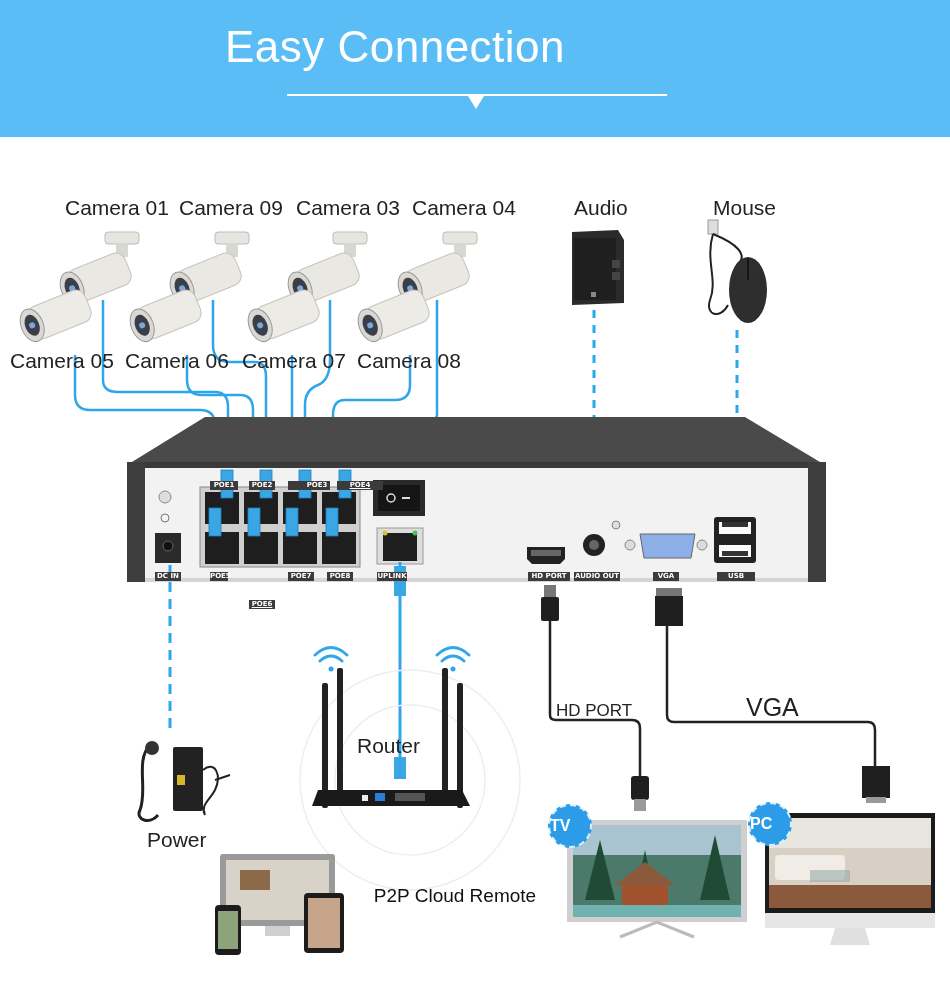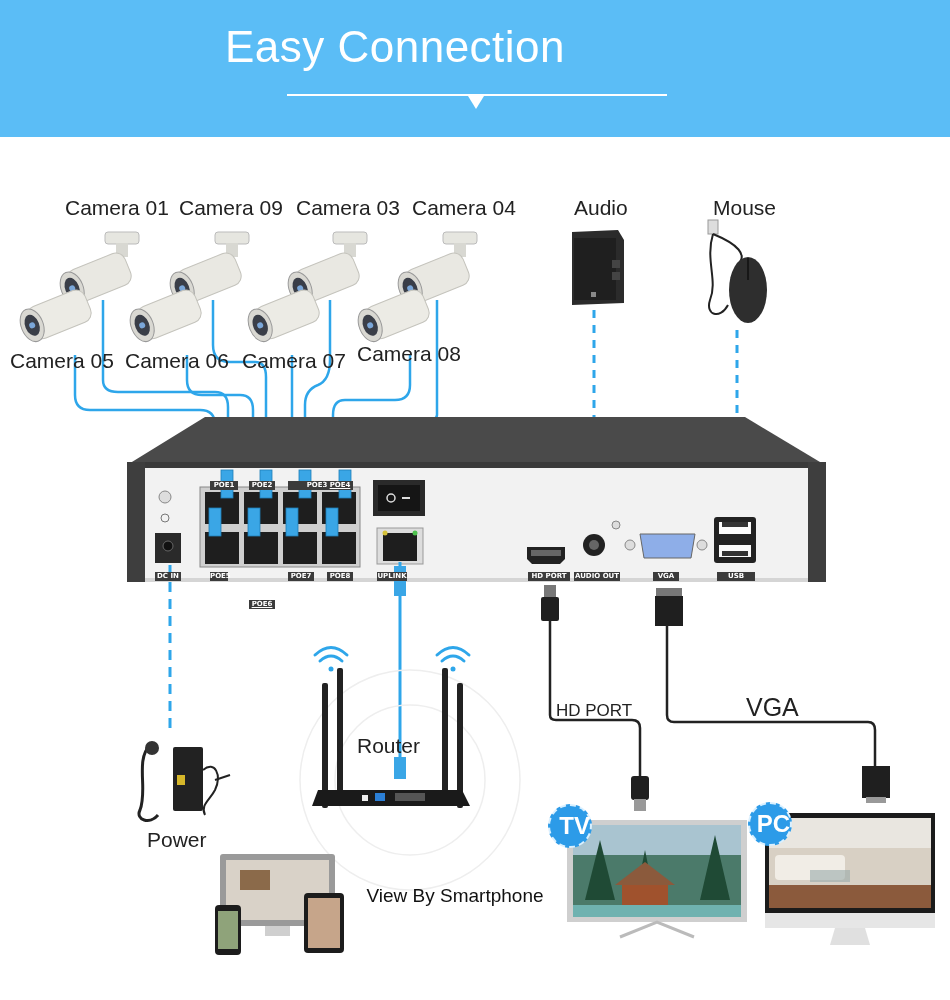--- a/index.html
+++ b/index.html
@@ -5,21 +5,21 @@
   html, body { margin: 0; padding: 0; }
   body { width: 950px; height: 1000px; position: relative; overflow: hidden; background: #ffffff; font-family: "Liberation Sans", sans-serif; }
   .header { position: absolute; left: 0; top: 0; width: 950px; height: 137px; background: #5bbdf6; }
   .header-title { position: absolute; left: 0; width: 790px; top: 22px; text-align: center; color: #fff; font-size: 44px; font-weight: normal; letter-spacing: 0.5px; }
   .header-line { position: absolute; left: 287px; top: 94px; width: 380px; height: 2px; background: #fff; }
   .header-notch { position: absolute; left: 468px; top: 96px; width: 0; height: 0; border-left: 8px solid transparent; border-right: 8px solid transparent; border-top: 13px solid #fff; }
   .lbl { position: absolute; color: #222; font-size: 21px; white-space: nowrap; }
   .lbl-small { position: absolute; color: #222; font-size: 17px; white-space: nowrap; }
   svg.scene { position: absolute; left: 0; top: 0; }
   .port-lbl { position: absolute; background: #3b3b3b; color: #fff; font-size: 7px; font-weight: bold; text-align: center; line-height: 9px; height: 9px; font-family: "DejaVu Sans", sans-serif; }
-  .badge { position: absolute; width: 40px; height: 40px; border-radius: 50%; background: #2c9be8; border: 2px dashed #d9f0ff; color: #fff; font-size: 24px; font-weight: bold; text-align: right; line-height: 40px; }
+  .badge { position: absolute; width: 40px; height: 40px; border-radius: 50%; background: #2c9be8; border: 2px dashed #d9f0ff; color: #fff; font-size: 16px; font-weight: bold; text-align: left; line-height: 40px; }
   .p2p { position: absolute; left: 355px; top: 885px; width: 200px; text-align: center; font-size: 19px; line-height: 21px; color: #111; }
   .red { color: #e3151a; }
 </style>
 </head>
 <body>
 
 <div class="header">
   <div class="header-title">Easy Connection</div>
   <div class="header-line"></div>
   <div class="header-notch"></div>
@@ -237,43 +237,43 @@
   </g>
 </svg>
 
 <div class="lbl" style="left:65px; top:196px;">Camera 01</div>
 <div class="lbl" style="left:179px; top:196px;">Camera 09</div>
 <div class="lbl" style="left:296px; top:196px;">Camera 03</div>
 <div class="lbl" style="left:412px; top:196px;">Camera 04</div>
 <div class="lbl" style="left:10px; top:349px;">Camera 05</div>
 <div class="lbl" style="left:125px; top:349px;">Camera 06</div>
 <div class="lbl" style="left:242px; top:349px;">Camera 07</div>
-<div class="lbl" style="left:357px; top:342px;">Camera 08</div>
+<div class="lbl" style="left:357px; top:349px;">Camera 08</div>
 
 <div class="lbl" style="left:574px; top:196px;">Audio</div>
 <div class="lbl" style="left:713px; top:196px;">Mouse</div>
 
 <div class="port-lbl" style="left:155px; top:572px; width:26px;">DC IN</div>
 <div class="port-lbl" style="left:210px; top:481px; width:28px;">POE1</div>
 <div class="port-lbl" style="left:249px; top:481px; width:26px;">POE2</div>
 <div class="port-lbl" style="left:288px; top:481px; width:26px;padding-left:16px;">POE3</div>
-<div class="port-lbl" style="left:327px; top:481px; width:26px;text-decoration:underline;">POE4</div>
+<div class="port-lbl" style="left:337px; top:481px; width:46px;text-decoration:underline;">POE4</div>
 <div class="port-lbl" style="left:210px; top:572px; width:18px;">POE5</div>
 <div class="port-lbl" style="left:249px; top:600px; width:26px;text-decoration:underline;">POE6</div>
 <div class="port-lbl" style="left:288px; top:572px; width:26px;">POE7</div>
 <div class="port-lbl" style="left:327px; top:572px; width:26px;">POE8</div>
 <div class="port-lbl" style="left:377px; top:572px; width:30px;">UPLINK</div>
 <div class="port-lbl" style="left:528px; top:572px; width:42px;">HD PORT</div>
 <div class="port-lbl" style="left:574px; top:572px; width:46px;">AUDIO OUT</div>
 <div class="port-lbl" style="left:653px; top:572px; width:26px;">VGA</div>
 <div class="port-lbl" style="left:717px; top:572px; width:38px;">USB</div>
 
 <div class="lbl" style="left:147px; top:828px;">Power</div>
 <div class="lbl" style="left:357px; top:734px;">Router</div>
 <div class="lbl-small" style="left:556px; top:701px;">HD PORT</div>
 <div class="lbl" style="left:746px; top:693px; font-size:25px;">VGA</div>
 
 <div class="badge" style="left:548px; top:804px;">TV</div>
 <div class="badge" style="left:748px; top:802px;">PC</div>
 
 <div class="p2p">
-  <div>View By Smartphone</div>
+  <div>P2P Cloud Remote</div>
 </div>
 
 </body></html>

